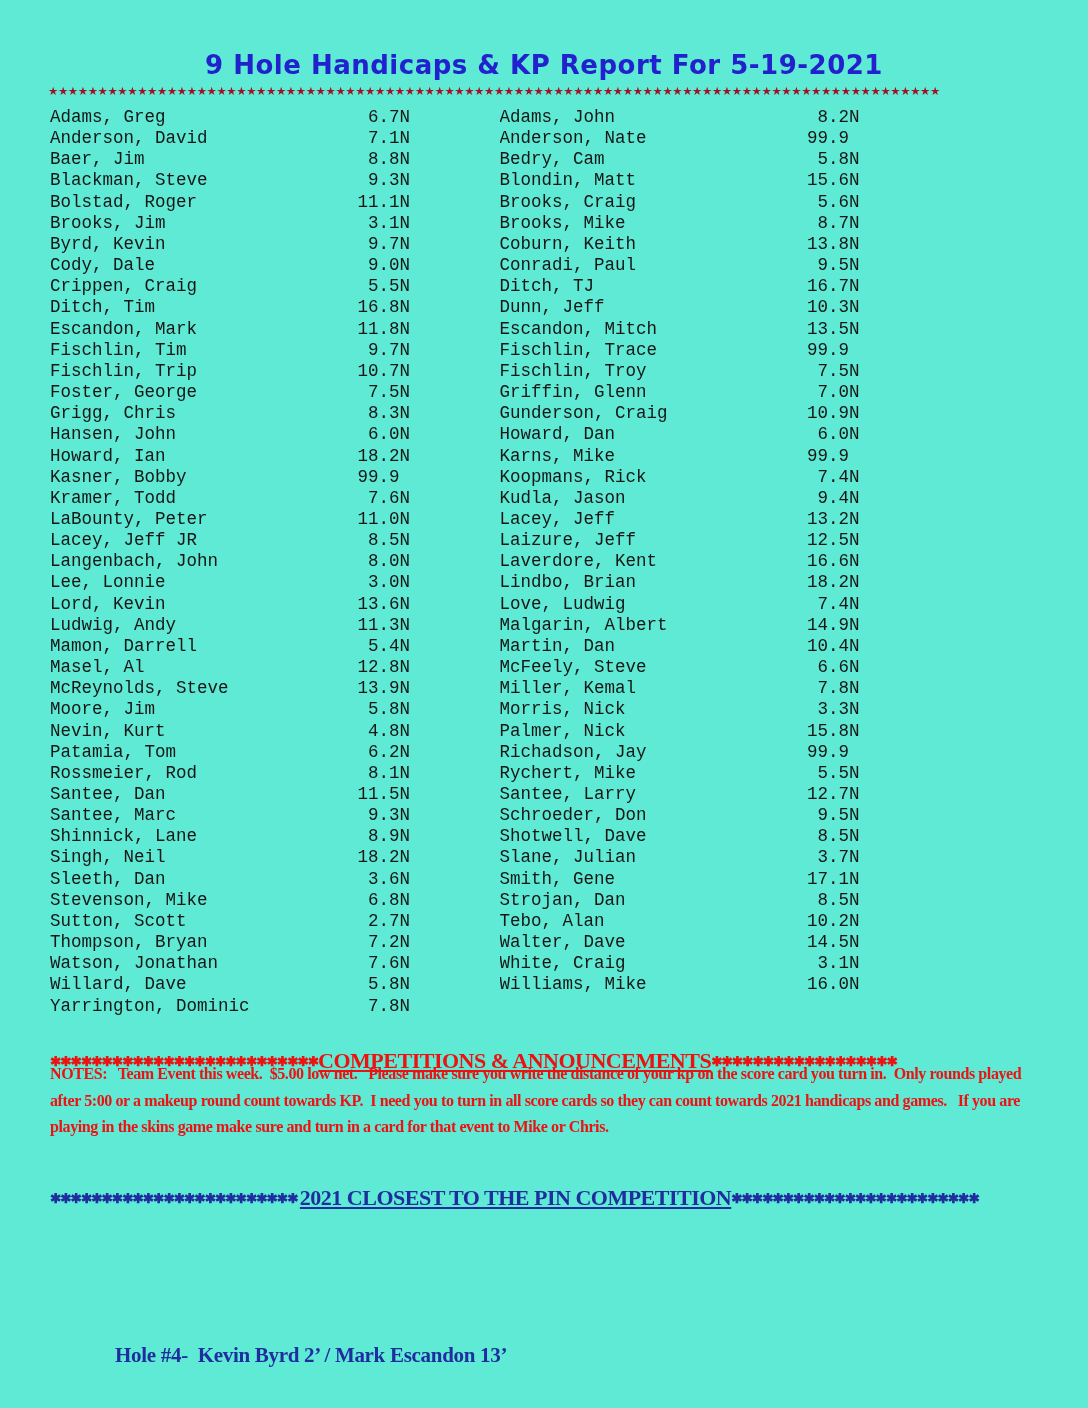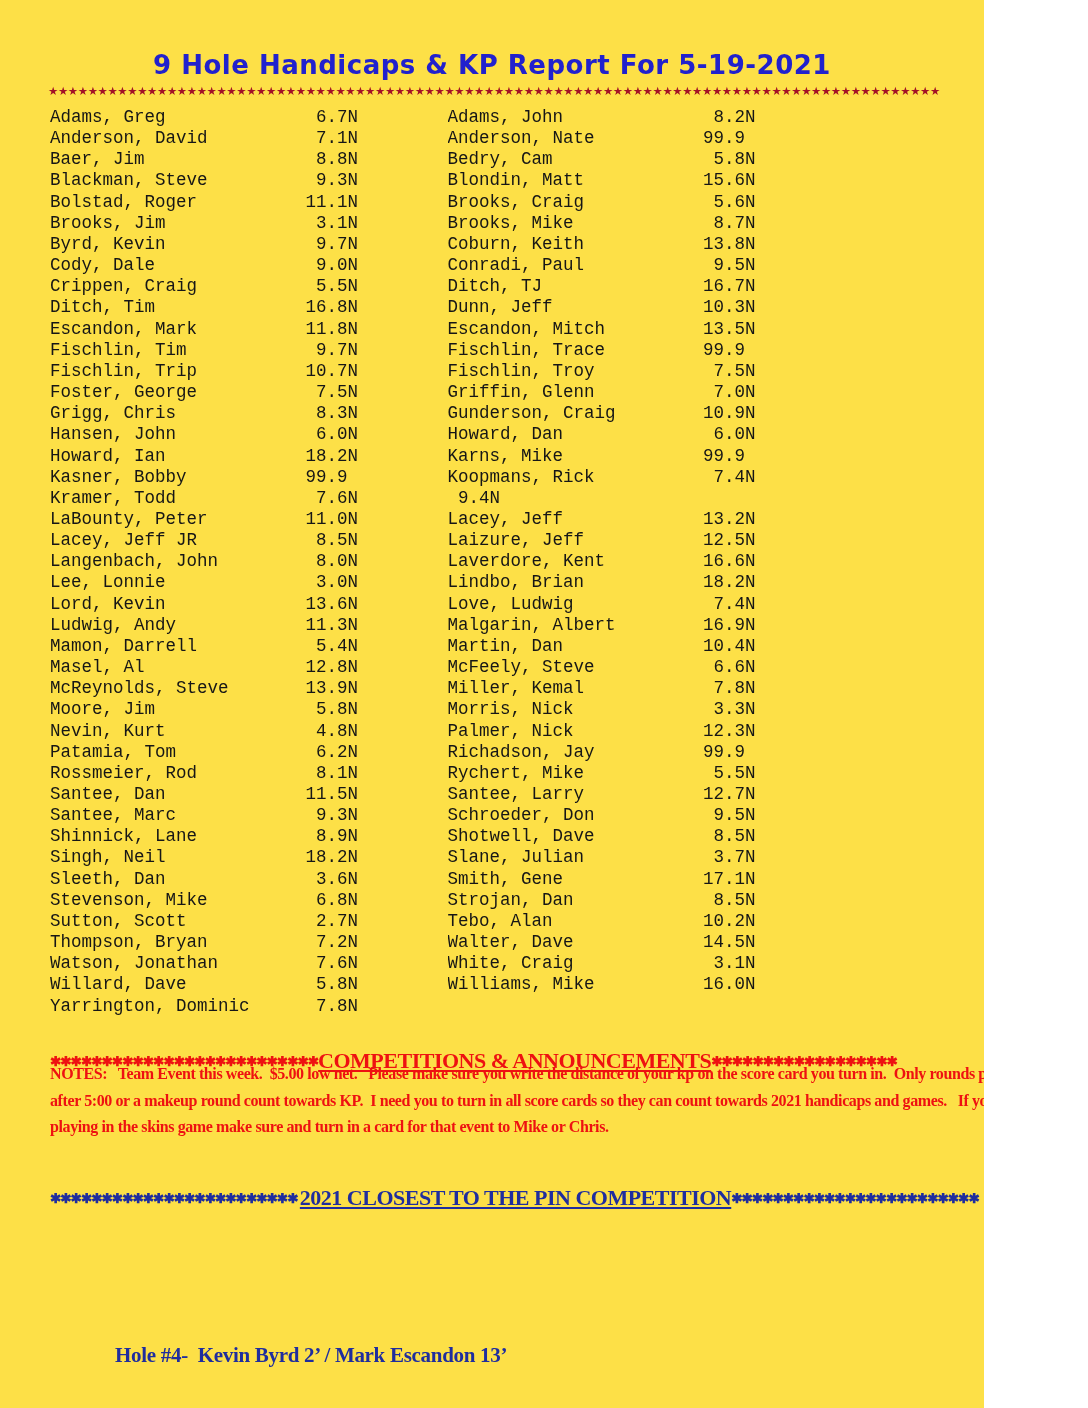--- a/index.html
+++ b/index.html
@@ -1,17 +1,17 @@
 <!DOCTYPE html>
 <html><head>
 <meta charset="utf-8">
 <style>
   html,body { margin:0; padding:0; background:#ffffff; }
   .page {
-    position:relative; width:984px; height:1408px; background:#fde047;
+    position:relative; width:1088px; height:1408px; background:#5eead4;
     overflow:hidden; font-family:"Liberation Mono", monospace; color:#161616;
   }
   .title {
     position:absolute; top:50px; left:0; width:100%; text-align:center;
     font-family:"DejaVu Sans", sans-serif; font-weight:bold; font-size:26px;
     letter-spacing:0.5px; color:#2121cd;
   }
   .sep-top {
     position:absolute; top:84px; left:48px; width:908px; height:16px;
     overflow:hidden; white-space:nowrap; color:#a31126;
@@ -427,20 +427,21 @@
           <span class="hsuf"></span>
         </div>
 
         <div class="hrow">
           <span class="hname">Koopmans, Rick</span>
           <span class="hnum">7.4</span>
           <span class="hsuf">N</span>
         </div>
 
         <div class="hrow">
+          <span class="hname">Kudla, Jason</span>
           <span class="hnum">9.4</span>
           <span class="hsuf">N</span>
         </div>
 
         <div class="hrow">
           <span class="hname">Lacey, Jeff</span>
           <span class="hnum">13.2</span>
           <span class="hsuf">N</span>
         </div>
 
@@ -463,21 +464,21 @@
         </div>
 
         <div class="hrow">
           <span class="hname">Love, Ludwig</span>
           <span class="hnum">7.4</span>
           <span class="hsuf">N</span>
         </div>
 
         <div class="hrow">
           <span class="hname">Malgarin, Albert</span>
-          <span class="hnum">16.9</span>
+          <span class="hnum">14.9</span>
           <span class="hsuf">N</span>
         </div>
 
         <div class="hrow">
           <span class="hname">Martin, Dan</span>
           <span class="hnum">10.4</span>
           <span class="hsuf">N</span>
         </div>
 
         <div class="hrow">
@@ -493,21 +494,21 @@
         </div>
 
         <div class="hrow">
           <span class="hname">Morris, Nick</span>
           <span class="hnum">3.3</span>
           <span class="hsuf">N</span>
         </div>
 
         <div class="hrow">
           <span class="hname">Palmer, Nick</span>
-          <span class="hnum">12.3</span>
+          <span class="hnum">15.8</span>
           <span class="hsuf">N</span>
         </div>
 
         <div class="hrow">
           <span class="hname">Richadson, Jay</span>
           <span class="hnum">99.9</span>
           <span class="hsuf"></span>
         </div>
 
         <div class="hrow">

